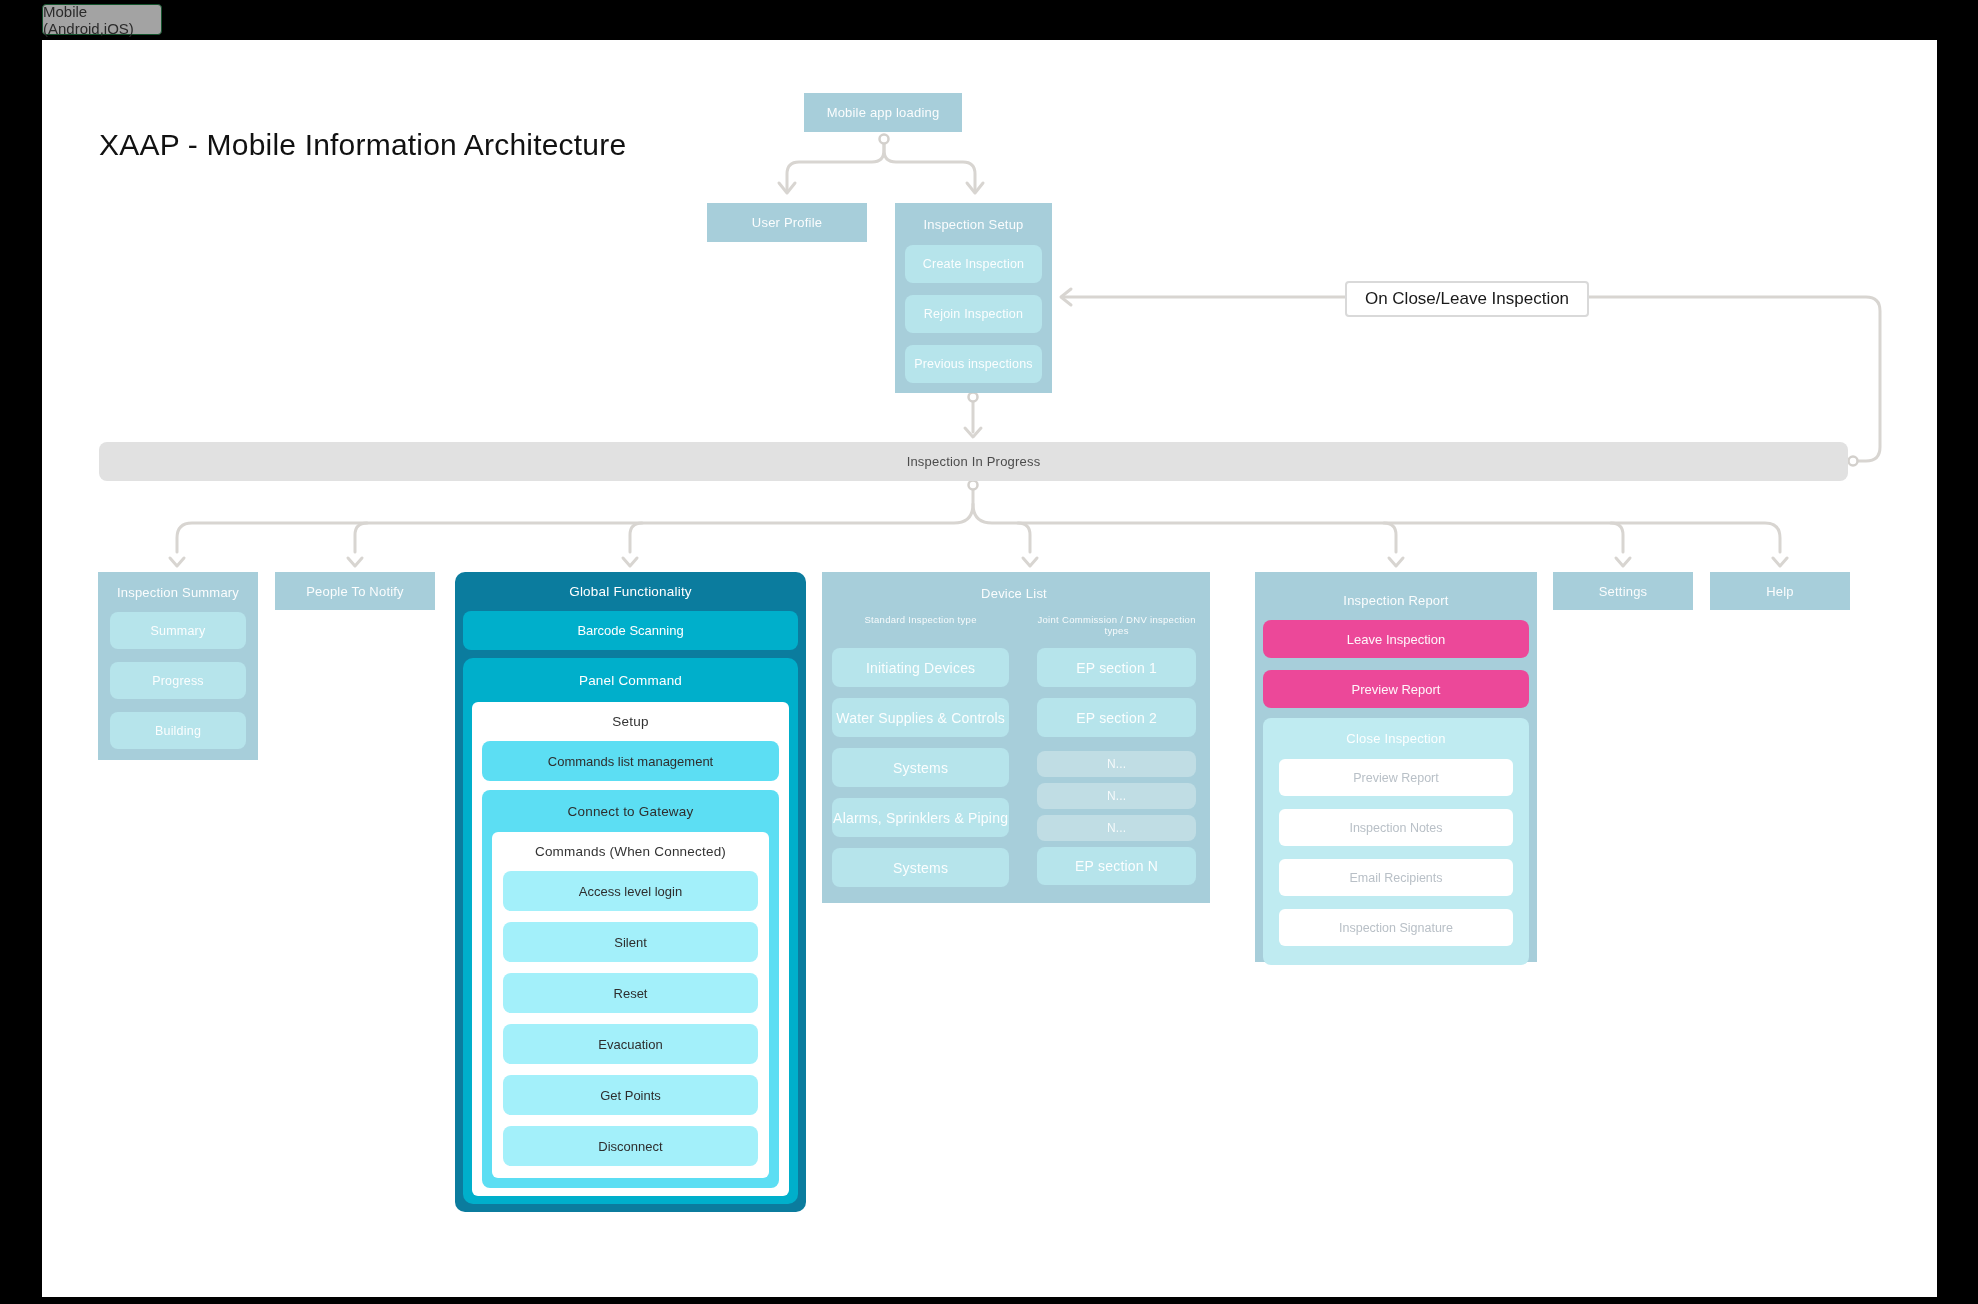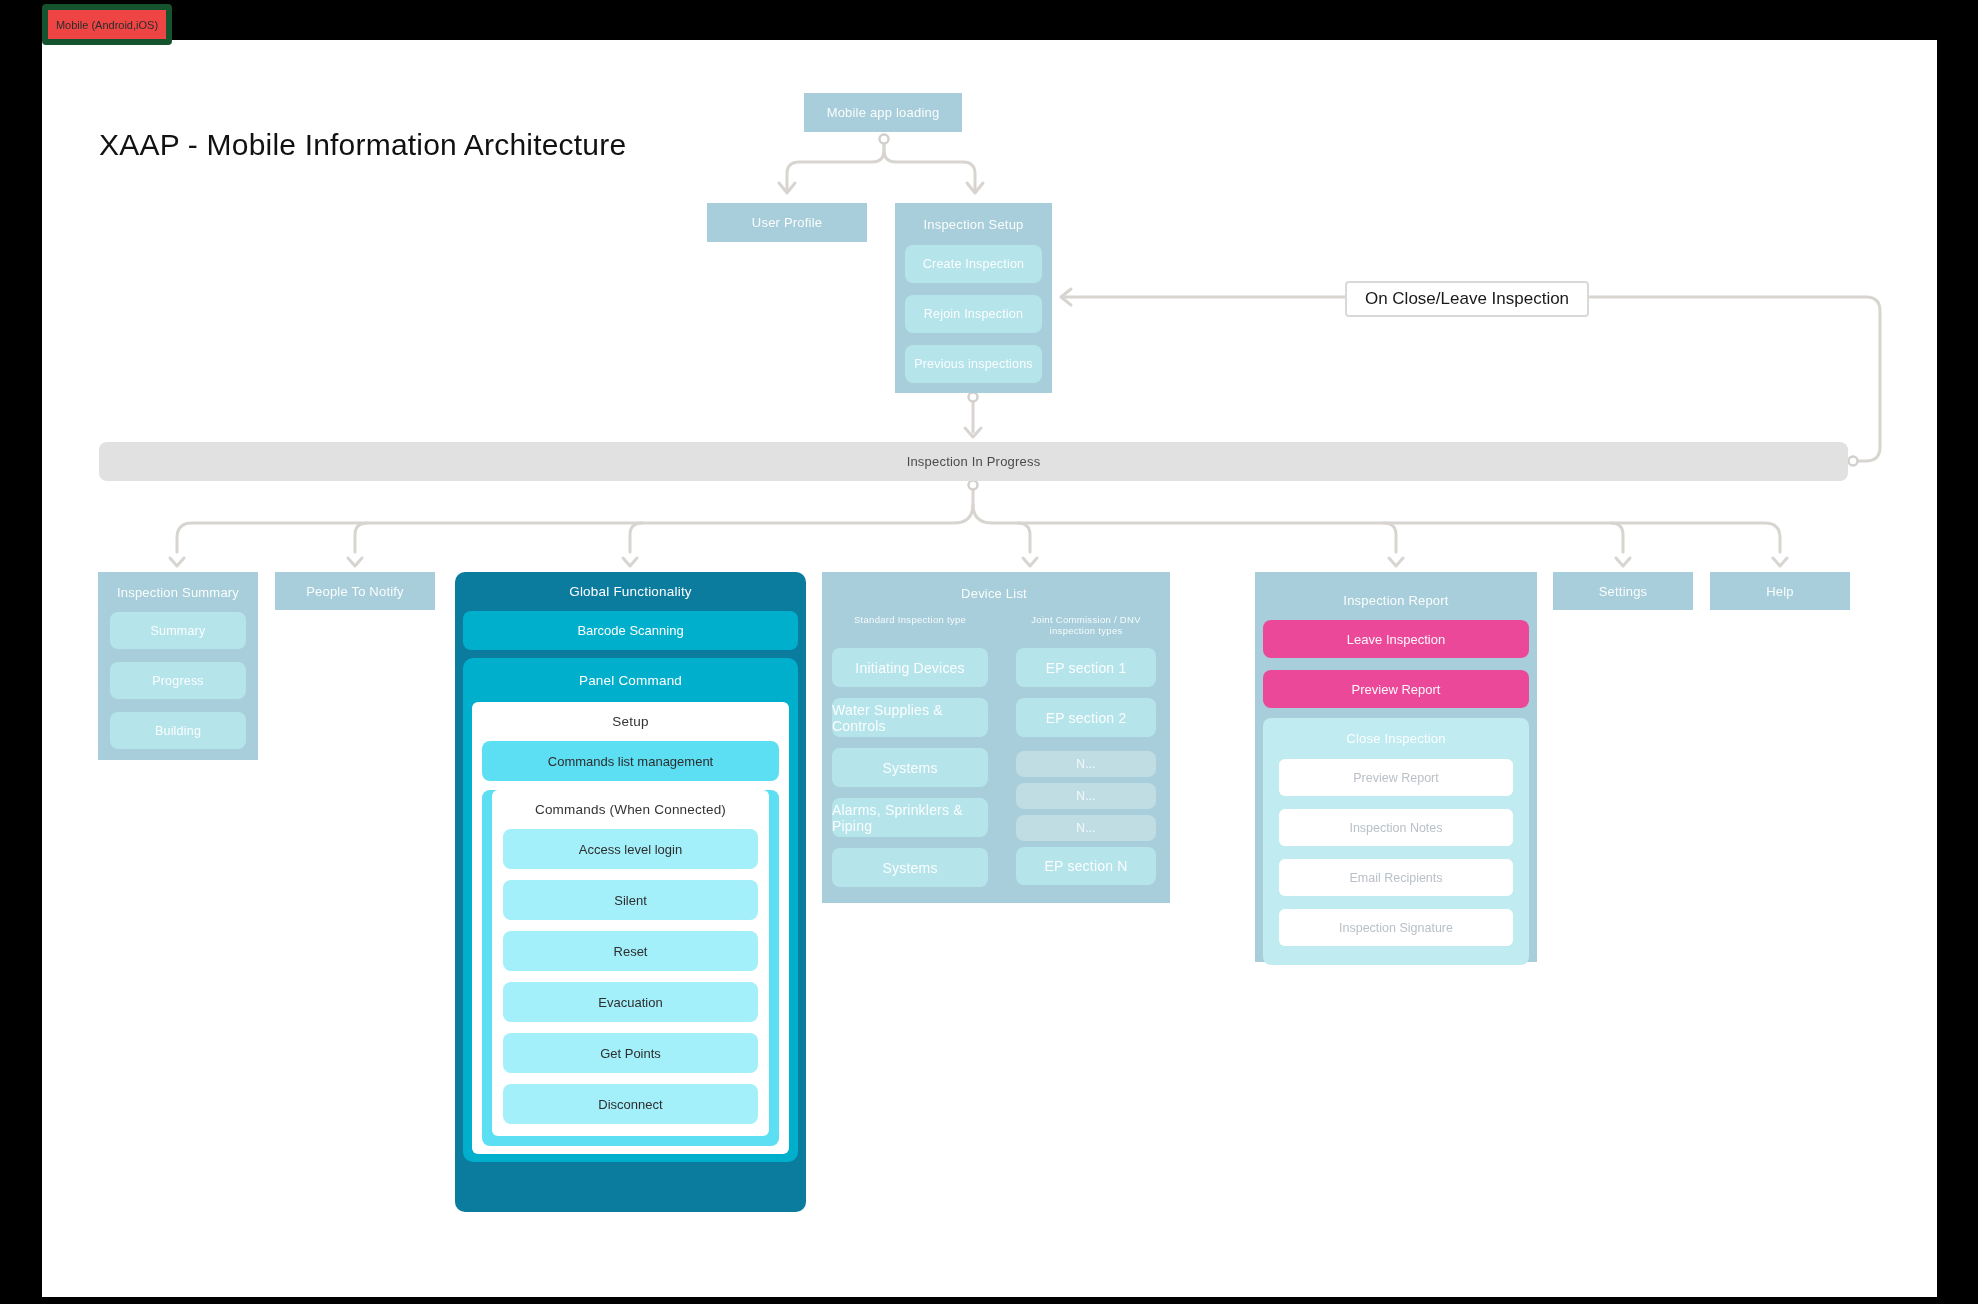--- a/index.html
+++ b/index.html
@@ -1,23 +1,23 @@
 <!DOCTYPE html>
 <html><head>
 <meta charset="utf-8">
 <style>
   html,body{margin:0;padding:0;background:#000;}
   body{width:1978px;height:1304px;position:relative;overflow:hidden;
        font-family:"Liberation Sans", sans-serif;}
   .canvas{position:absolute;left:42px;top:40px;width:1895px;height:1257px;
           background:#ffffff;z-index:0;}
   svg.connectors{position:absolute;left:0;top:0;z-index:1;}
-  .tab{position:absolute;left:42px;top:4px;width:118px;height:29px;background:#ef4444;
-       border:6px solid #14532d;border-radius:4px;display:flex;align-items:center;
-       justify-content:center;font-size:11px;color:#2b2b2b;z-index:3;}
+  .tab{position:absolute;left:42px;top:4px;width:118px;height:29px;background:#a3a3a3;
+       border:1px solid #14532d;border-radius:4px;display:flex;align-items:center;
+       justify-content:center;font-size:15px;color:#2b2b2b;z-index:3;}
   .title{position:absolute;left:99px;top:128px;font-size:30px;color:#111;
          letter-spacing:.2px;z-index:2;}
   .node,.group{position:absolute;z-index:2;border-radius:0;box-sizing:border-box;}
   .node{background:#a7ceda;display:flex;align-items:center;justify-content:center;
         font-size:13px;color:rgba(255,255,255,.95);letter-spacing:.2px;}
   .group{background:#a7ceda;}
   .gtitle{display:flex;align-items:center;justify-content:center;font-size:13px;
           color:rgba(255,255,255,.95);letter-spacing:.2px;}
   .child{background:#b6e4eb;border-radius:8px;display:flex;align-items:center;
          justify-content:center;font-size:12.5px;color:rgba(255,255,255,.95);
@@ -48,21 +48,21 @@
   .gw-node{height:40px;background:#5cdef3;border-radius:8px;margin-bottom:9px;display:flex;
            align-items:center;justify-content:center;font-size:13px;color:#2e2e2e;}
   .g-connect{background:#5cdef3;border-radius:8px;padding:0 10px 10px;}
   .g-connect>.gtitle{height:42px;color:#2e2e2e;}
   .g-cmds{background:#fff;border-radius:6px;padding:0 11px 12px;}
   .g-cmds>.gtitle{height:39px;color:#333;}
   .cmd{height:40px;background:#a3f0fa;border-radius:8px;margin-bottom:11px;display:flex;
        align-items:center;justify-content:center;font-size:13px;color:#2e2e2e;}
   .cmd:last-child{margin-bottom:0;}
   
-  .g-device{left:822px;top:572px;width:348px;height:331px;padding:0 14px 0 10px;}
+  .g-device{left:822px;top:572px;width:388px;height:331px;padding:0 14px 0 10px;}
   .g-device .gtitle{height:42px;}
   .gd-cols{display:flex;gap:28px;}
   .gd-col{width:192px;}
   .gd-col2{width:172px;}
   .gd-colhead{text-align:center;font-size:9.5px;color:rgba(255,255,255,.9);height:14px;
               margin-bottom:20px;letter-spacing:.3px;}
   .gd-item{height:39px;margin-bottom:11px;font-size:14px;}
   .gd-n{height:26px;margin-bottom:6px;background:#c0dde4;color:rgba(255,255,255,.85);
         font-size:12px;}
   .gd-epn{height:38px;margin-top:3px;font-size:14px;}
@@ -175,20 +175,21 @@
     <span>Barcode Scanning</span>
   </div>
   <div class="g-panel">
     <div class="gtitle">Panel Command</div>
     <div class="g-setupw">
       <div class="gtitle">Setup</div>
       <div class="gw-node">
         <span>Commands list management</span>
       </div>
       <div class="g-connect">
+        <div class="gtitle">Connect to Gateway</div>
         <div class="g-cmds">
           <div class="gtitle">Commands (When Connected)</div>
           <div class="cmd">
             <span>Access level login</span>
           </div>
           <div class="cmd">
             <span>Silent</span>
           </div>
           <div class="cmd">
             <span>Reset</span>

